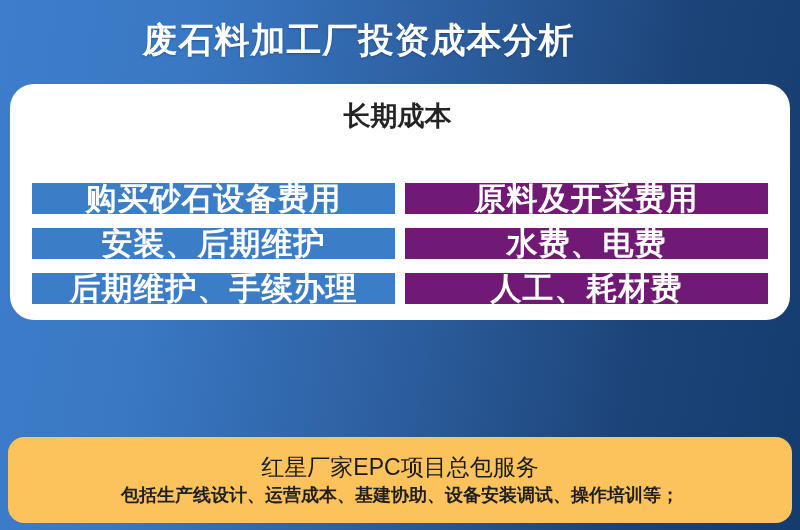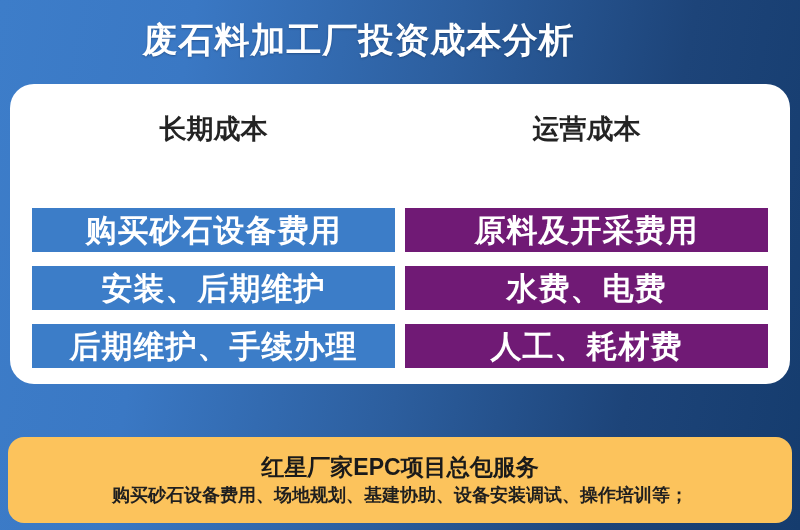--- a/index.html
+++ b/index.html
@@ -35,21 +35,21 @@
     text-shadow: 0 1px 2px rgba(8, 30, 60, 0.35);
     white-space: nowrap;
   }
 
   
   .card {
     position: absolute;
     left: 10px;
     top: 84px;
     width: 780px;
-    height: 300px;
+    height: 236px;
     background: #ffffff;
     border-radius: 24px;
     padding: 14px 22px 16px 22px;
     display: flex;
     flex-direction: column;
     gap: 48px;
   }
 
   .columns-headers {
     display: flex;
@@ -111,21 +111,21 @@
     display: flex;
     flex-direction: column;
     align-items: center;
     justify-content: center;
     gap: 7px;
   }
 
   .footer-title {
     color: #1a1a1a;
     font-size: 23px;
-    font-weight: bold;
+    font-weight: normal;
     line-height: 1;
     white-space: nowrap;
   }
 
   .footer-sub {
     color: #1f1f1f;
     font-size: 18px;
     font-weight: bold;
     line-height: 1;
     white-space: nowrap;
@@ -135,21 +135,20 @@
 <body>
 
 <div class="title-bar">
   <h1 class="title-text">废石料加工厂投资成本分析</h1>
 </div>
 
 <div class="card">
 
   <div class="columns-headers">
     <div class="col-head left">长期成本</div>
-    <div class="col-head right">运营成本</div>
   </div>
 
   <div class="columns-body">
 
     <div class="column long-term">
       <div class="cost-box">购买砂石设备费用</div>
       <div class="cost-box">安装、后期维护</div>
       <div class="cost-box">后期维护、手续办理</div>
     </div>
 
@@ -157,14 +156,14 @@
       <div class="cost-box">原料及开采费用</div>
       <div class="cost-box">水费、电费</div>
       <div class="cost-box">人工、耗材费</div>
     </div>
 
   </div>
 </div>
 
 <div class="footer">
   <div class="footer-title">红星厂家EPC项目总包服务</div>
-  <div class="footer-sub">购买砂石设备费用、场地规划、基建协助、设备安装调试、操作培训等；</div>
+  <div class="footer-sub">包括生产线设计、运营成本、基建协助、设备安装调试、操作培训等；</div>
 </div>
 
 </body></html>

